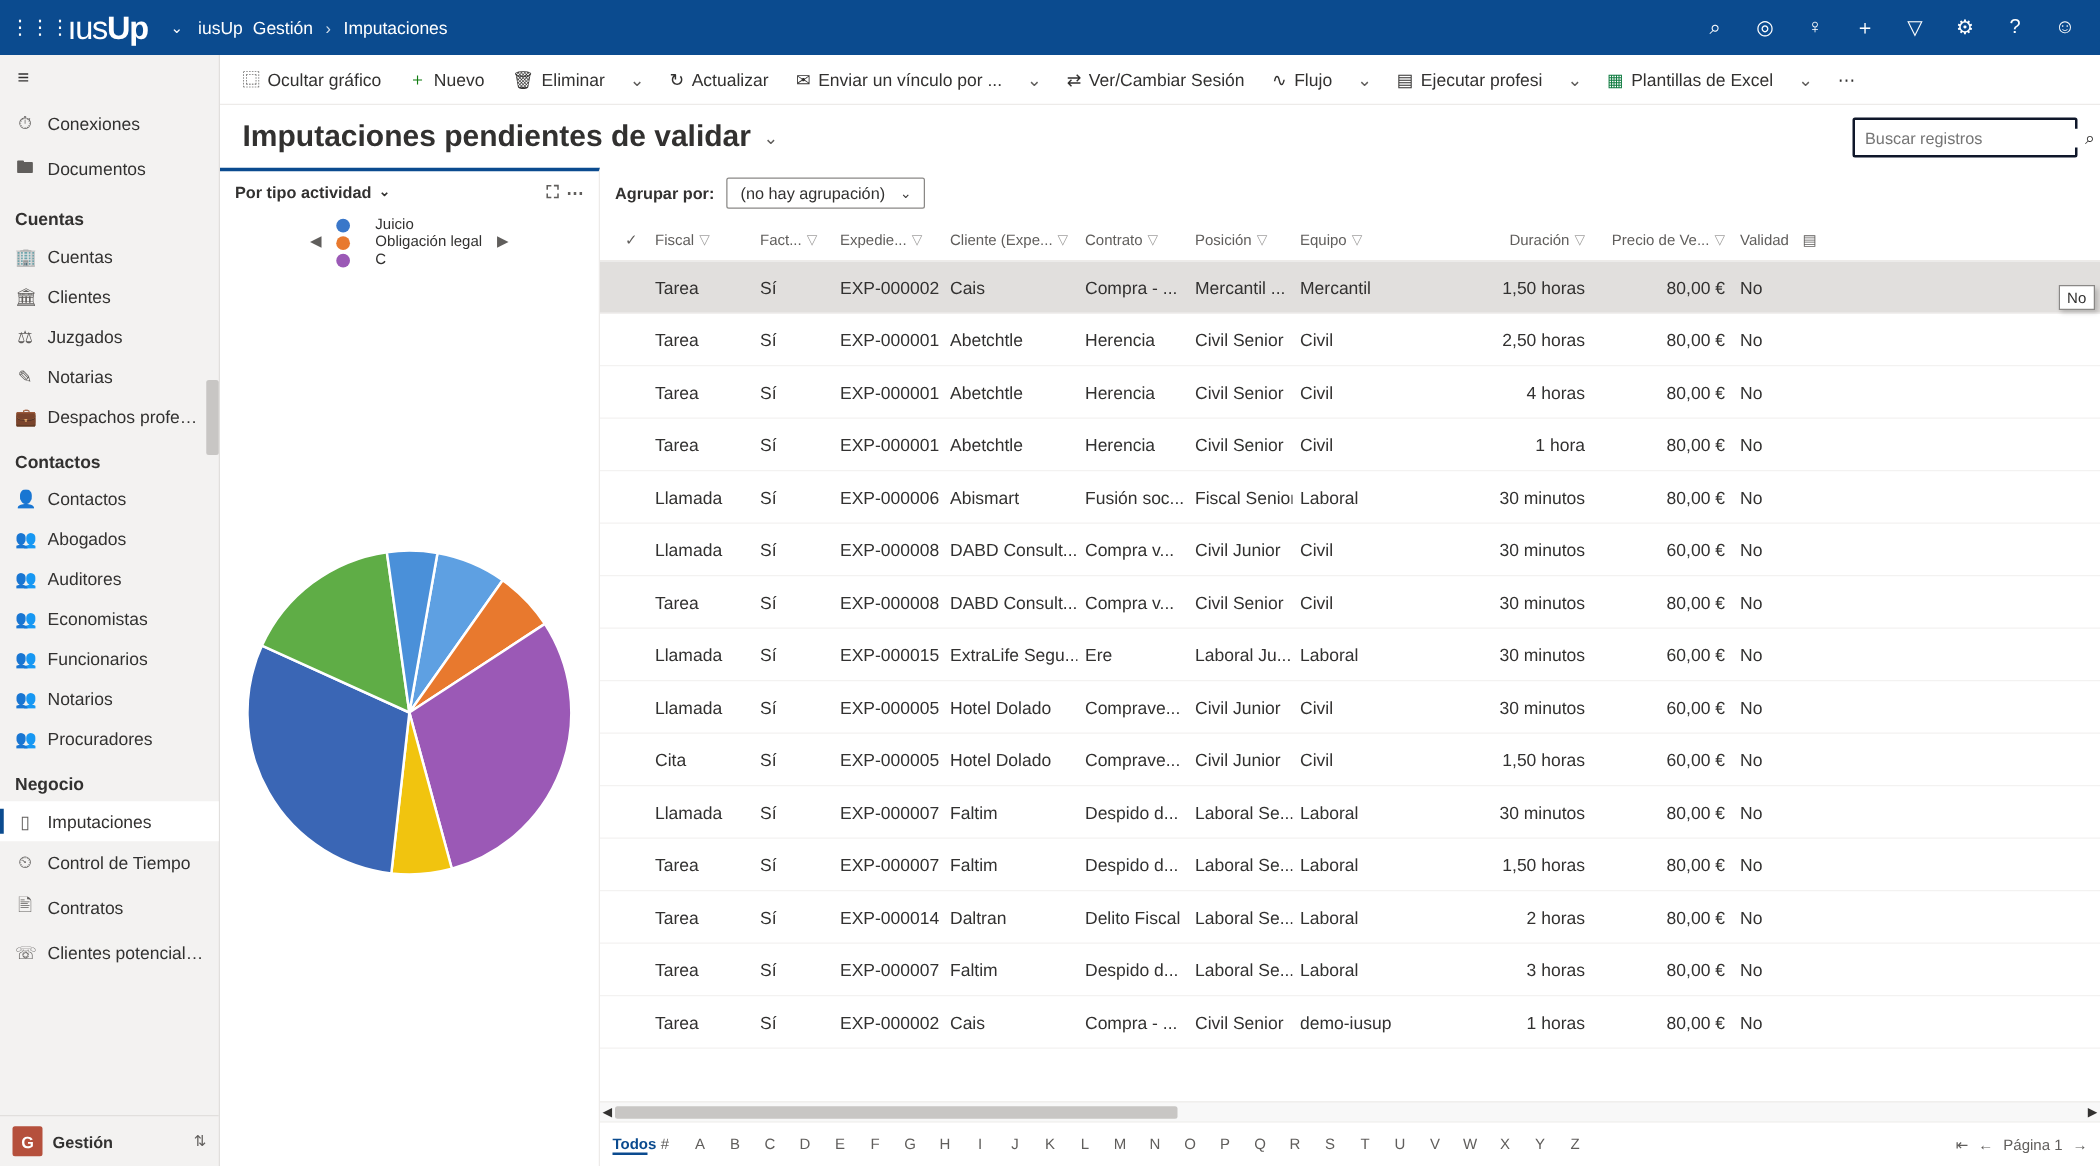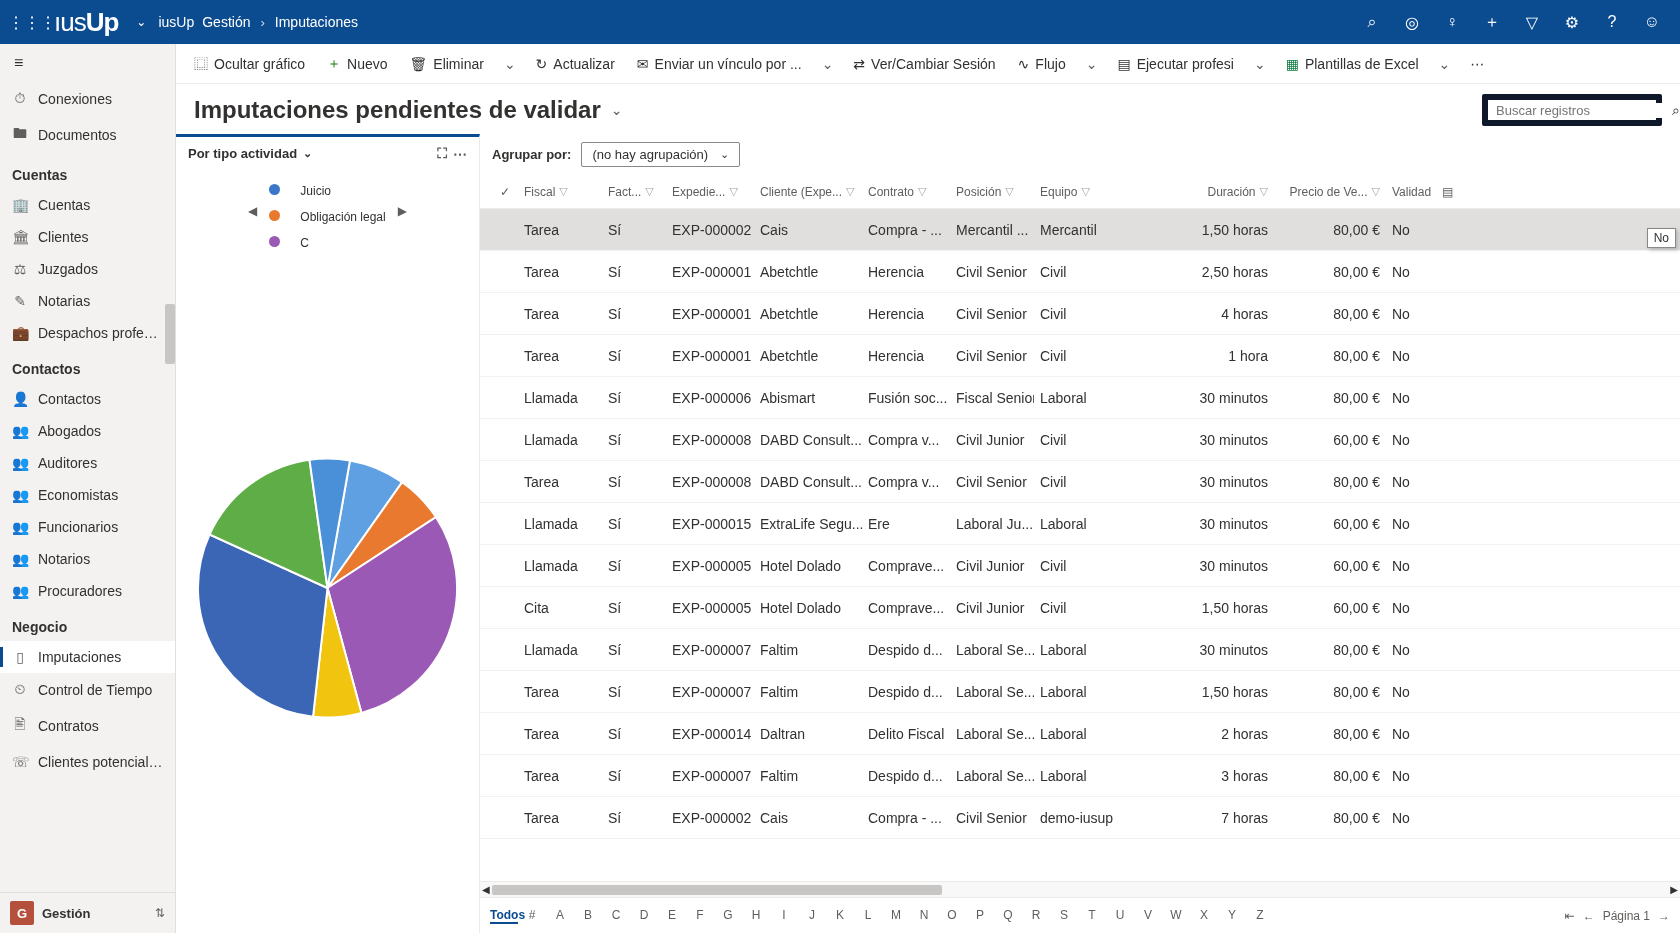--- a/index.html
+++ b/index.html
@@ -36,33 +36,33 @@
 .cmdbar .cmd { display: flex; align-items: center; gap: 6px; padding: 6px 10px; cursor: pointer; border-radius: 2px; }
 .cmdbar .cmd .ico { font-size: 14px; }
 .cmdbar .sep-chev { padding: 4px 8px; color: #605e5c; cursor: pointer; }
 .cmdbar .more { padding: 4px 10px; cursor: pointer; }
 
 
 .viewhdr { display: flex; align-items: center; padding: 10px 18px 8px; gap: 10px; }
 .viewhdr .title { font-size: 24px; font-weight: 600; }
 .viewhdr .title-chev { font-size: 14px; color: #605e5c; cursor: pointer; }
 .viewhdr .spacer { flex: 1; }
-.searchbox { display: flex; align-items: center; border: 6px solid #0f172a; height: 32px; width: 180px; padding: 0 8px; border-radius: 2px; }
+.searchbox { display: flex; align-items: center; border: 2px solid #0f172a; height: 32px; width: 180px; padding: 0 8px; border-radius: 2px; }
 .searchbox input { border: none; outline: none; flex: 1; font-size: 13px; }
 .searchbox .sico { font-size: 14px; color: #323130; }
 
 
 .content { display: flex; flex: 1; overflow: hidden; }
 .chartpane { width: 304px; border-right: 1px solid #edebe9; border-top: 3px solid #0b4b8f; display: flex; flex-direction: column; padding: 8px 12px; }
 .chartpane .chart-head { display: flex; align-items: center; gap: 6px; font-size: 13px; font-weight: 600; }
 .chartpane .chart-head .spacer { flex:1; }
 .chartpane .chart-head .ci { cursor: pointer; color: #605e5c; font-size: 14px; }
 .chartpane .legend-row { display: flex; align-items: center; gap: 8px; margin-top: 10px; font-size: 12px; justify-content: center; }
 .chartpane .legend-row .arrow { color: #605e5c; cursor: pointer; padding: 0 4px; }
-.leg-item { display: flex; align-items: flex-start; gap: 20px; margin-top: 12px; }
+.leg-item { display: flex; align-items: flex-end; gap: 20px; }
 .leg-dot { width: 11px; height: 11px; border-radius: 50%; }
 .chart-wrap { flex:1; display: flex; align-items: center; justify-content: center; position: relative; }
 .chart-wrap svg { width: 280px; height: 280px; }
 
 .gridpane { flex:1; display: flex; flex-direction: column; overflow: hidden; }
 .groupbar { display: flex; align-items: center; gap: 10px; padding: 8px 12px; font-size: 13px; }
 .groupsel { border: 1px solid #8a8886; padding: 4px 10px; border-radius: 2px; display: flex; align-items: center; gap: 12px; cursor: pointer; }
 
 .grid-head { display: flex; border-bottom: 1px solid #edebe9; font-size: 12px; color: #605e5c; align-items: center; height: 34px; padding-left: 12px; }
 .col { padding: 0 6px; display: flex; align-items: center; gap: 4px; overflow: hidden; white-space: nowrap; }
@@ -549,21 +549,21 @@
             </div>
             <div class="row">
     <div class="col col-sel"></div>
     <div class="col col-nombre trunc">Tarea</div>
     <div class="col col-fact trunc">Sí</div>
     <div class="col col-exped trunc">EXP-000002</div>
     <div class="col col-cliente trunc">Cais</div>
     <div class="col col-contrato trunc">Compra - ...</div>
     <div class="col col-posicion trunc">Civil Senior</div>
     <div class="col col-equipo trunc">demo-iusup</div>
-    <div class="col col-duracion">7 horas</div>
+    <div class="col col-duracion">1 horas</div>
     <div class="col col-precio">80,00 €</div>
     <div class="col col-validado">No</div>
             </div>
           </div>
 
         <div class="hscroll">
           <span class="arrow-l">◀</span>
           <div class="thumb"></div>
           <span class="arrow-r">▶</span>
         </div>

